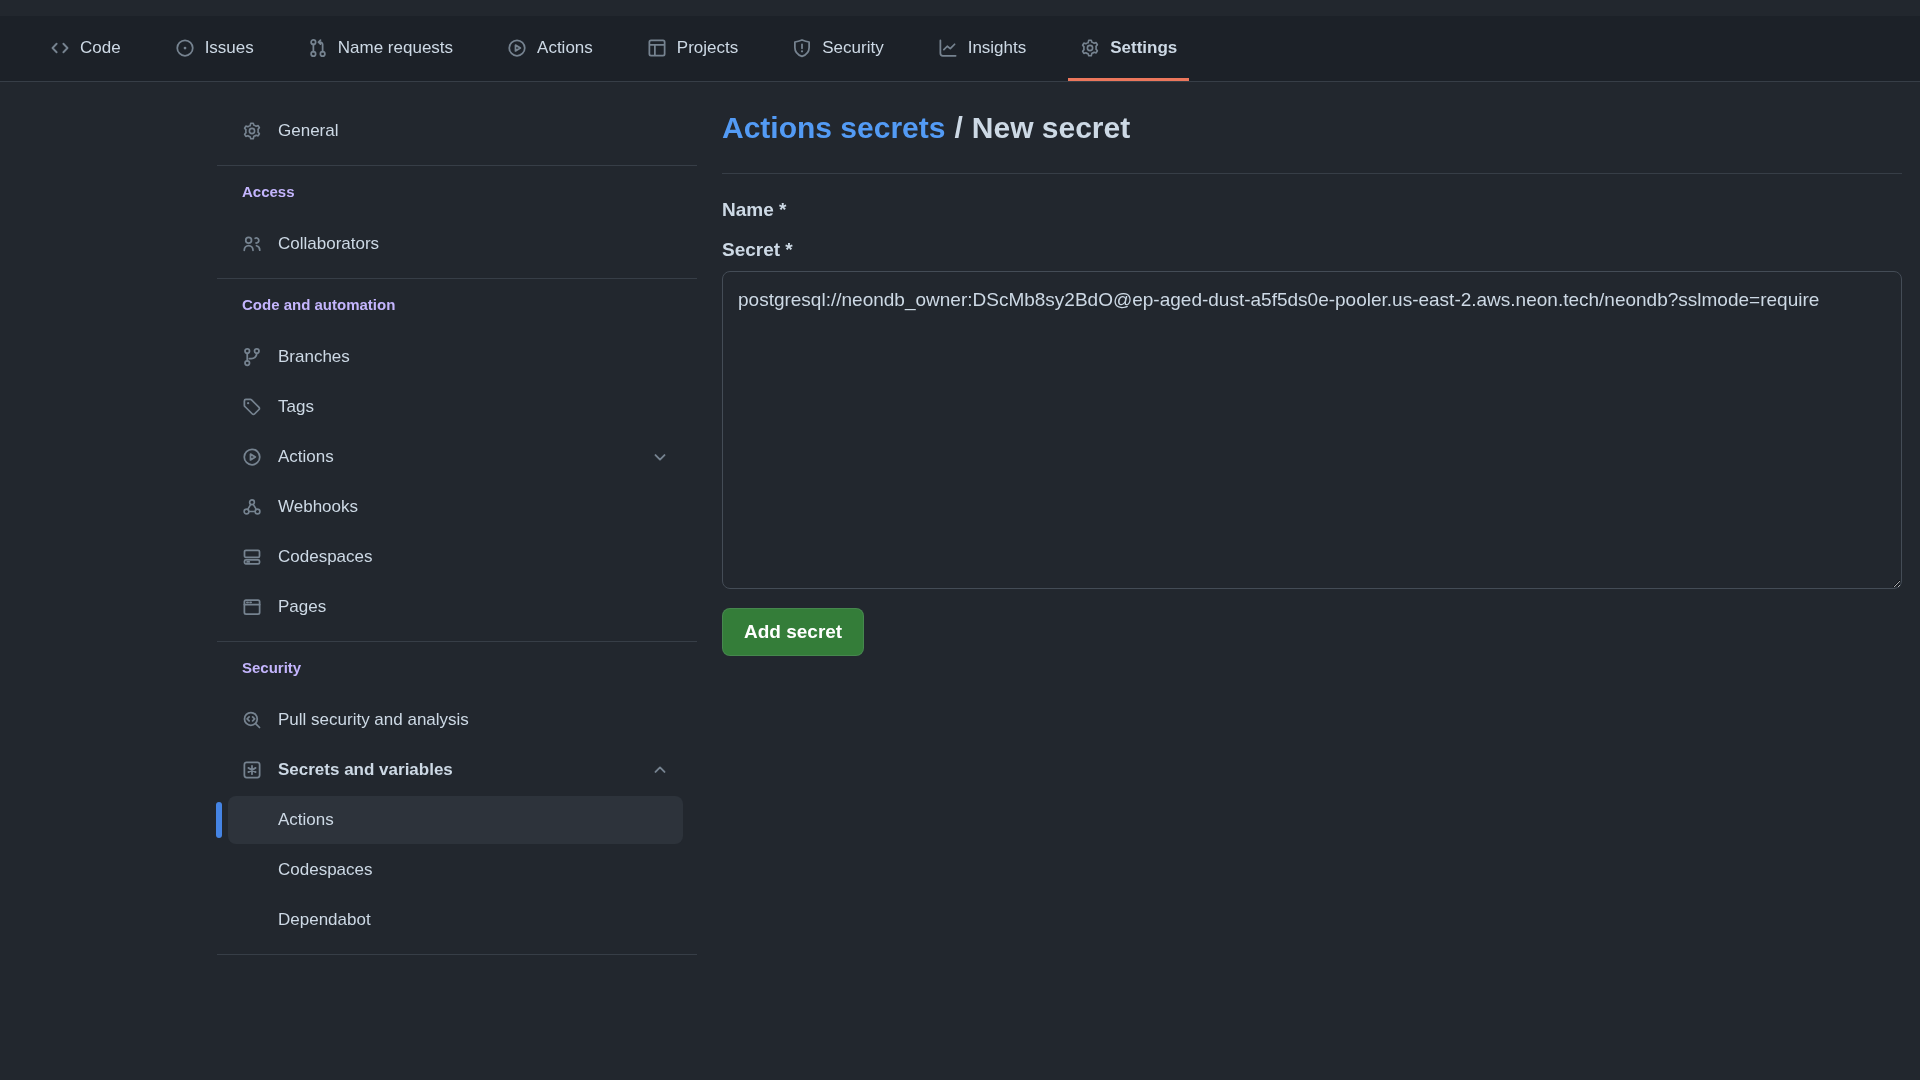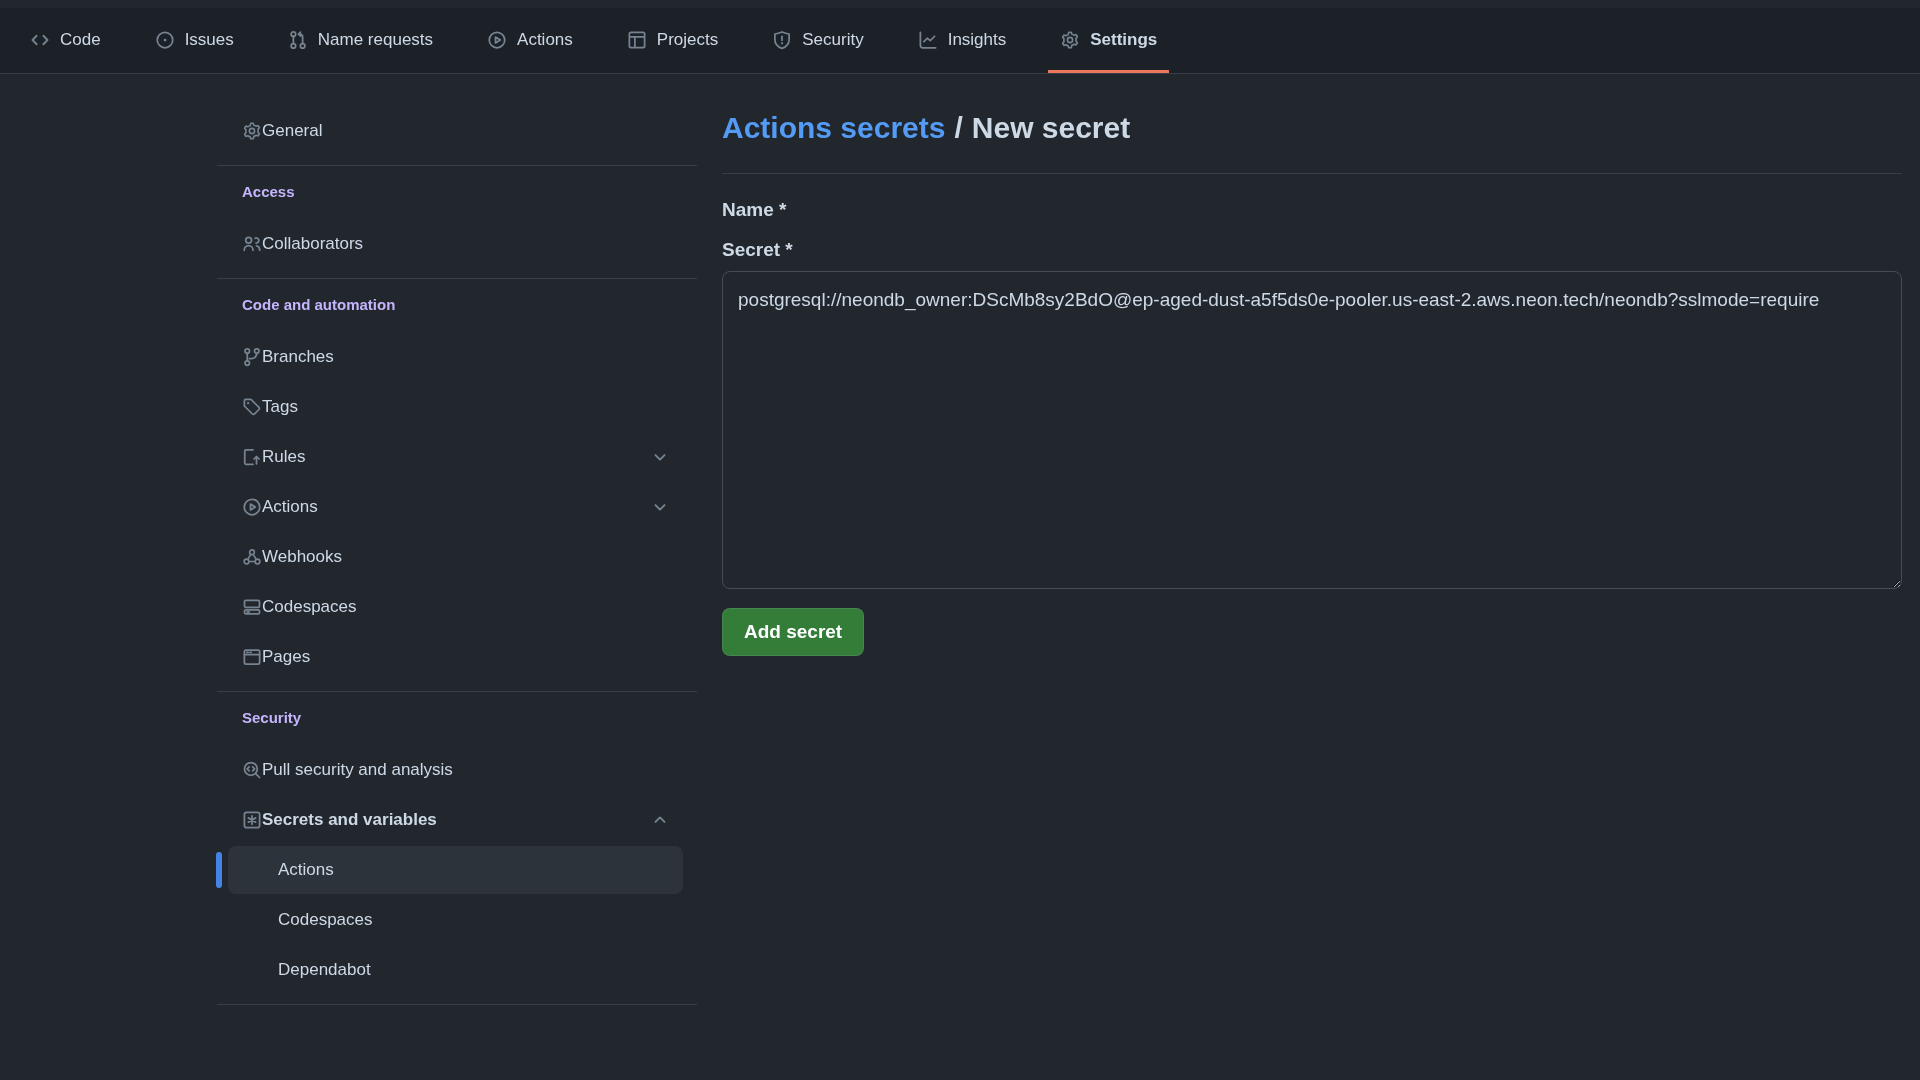--- a/index.html
+++ b/index.html
@@ -5,39 +5,39 @@
   * { box-sizing: border-box; margin: 0; padding: 0; }
   html,body { width:1920px; height:1080px; overflow:hidden; }
   body {
     font-family: "Liberation Sans", "DejaVu Sans", sans-serif;
     background:#22272e; color:#adbac7;
   }
   .app { position:relative; width:1920px; height:1080px; background:#22272e; }
 
   
   .topnav {
-    position:absolute; top:8px; left:0; right:0; height:66px;
+    position:absolute; top:16px; left:0; right:0; height:66px;
     background:#1c2128; border-bottom:1px solid #373e47;
-    display:flex; align-items:stretch; padding-left:18px;
+    display:flex; align-items:stretch; padding-left:38px;
   }
   .nav-item {
     display:flex; align-items:center; gap:10px;
     padding:0 12px; margin-right:30px;
     font-size:17px; color:#cdd9e5; text-decoration:none; cursor:pointer;
     border-bottom:3px solid transparent; padding-top:2px;
   }
   .nav-item.active { font-weight:700; border-bottom-color:#ec775c; }
   .nav-item .icn { display:flex; }
   .nav-item svg { width:20px; height:20px; color:#768390; }
 
   
   .sidebar { position:absolute; top:66px; left:217px; width:480px; padding-top:41px; }
   .side-row {
     height:48px; margin:0 14px 2px 11px; border-radius:8px;
-    display:flex; align-items:center; padding:0 14px;
+    display:flex; align-items:center; gap:16px; padding:0 14px;
     font-size:17px; color:#cdd9e5; position:relative; cursor:pointer;
   }
   .side-row .icn { display:flex; width:20px; }
   .side-row svg { width:20px; height:20px; color:#768390; }
   .side-row .chev { margin-left:auto; display:flex; }
   .side-row .chev svg { width:18px; height:18px; color:#768390; }
   .side-row.bold { font-weight:700; }
   .side-subrow {
     height:48px; margin:2px 14px 2px 11px; border-radius:8px;
     display:flex; align-items:center; padding-left:50px;
@@ -283,33 +283,20 @@
       <span class="icn">
           <svg viewBox="0 0 16 16">
             <use href="#i-tag"></use>
           </svg>
         </span>
       <span>Tags</span>
     </div>
     <div class="side-row">
       <span class="icn">
           <svg viewBox="0 0 16 16">
-            <use href="#i-rules"></use>
-          </svg>
-        </span>
-      <span>Rules</span>
-      <span class="chev">
-          <svg viewBox="0 0 16 16">
-            <use href="#i-chevdown"></use>
-          </svg>
-        </span>
-    </div>
-    <div class="side-row">
-      <span class="icn">
-          <svg viewBox="0 0 16 16">
             <use href="#i-play"></use>
           </svg>
         </span>
       <span>Actions</span>
       <span class="chev">
           <svg viewBox="0 0 16 16">
             <use href="#i-chevdown"></use>
           </svg>
         </span>
     </div>

